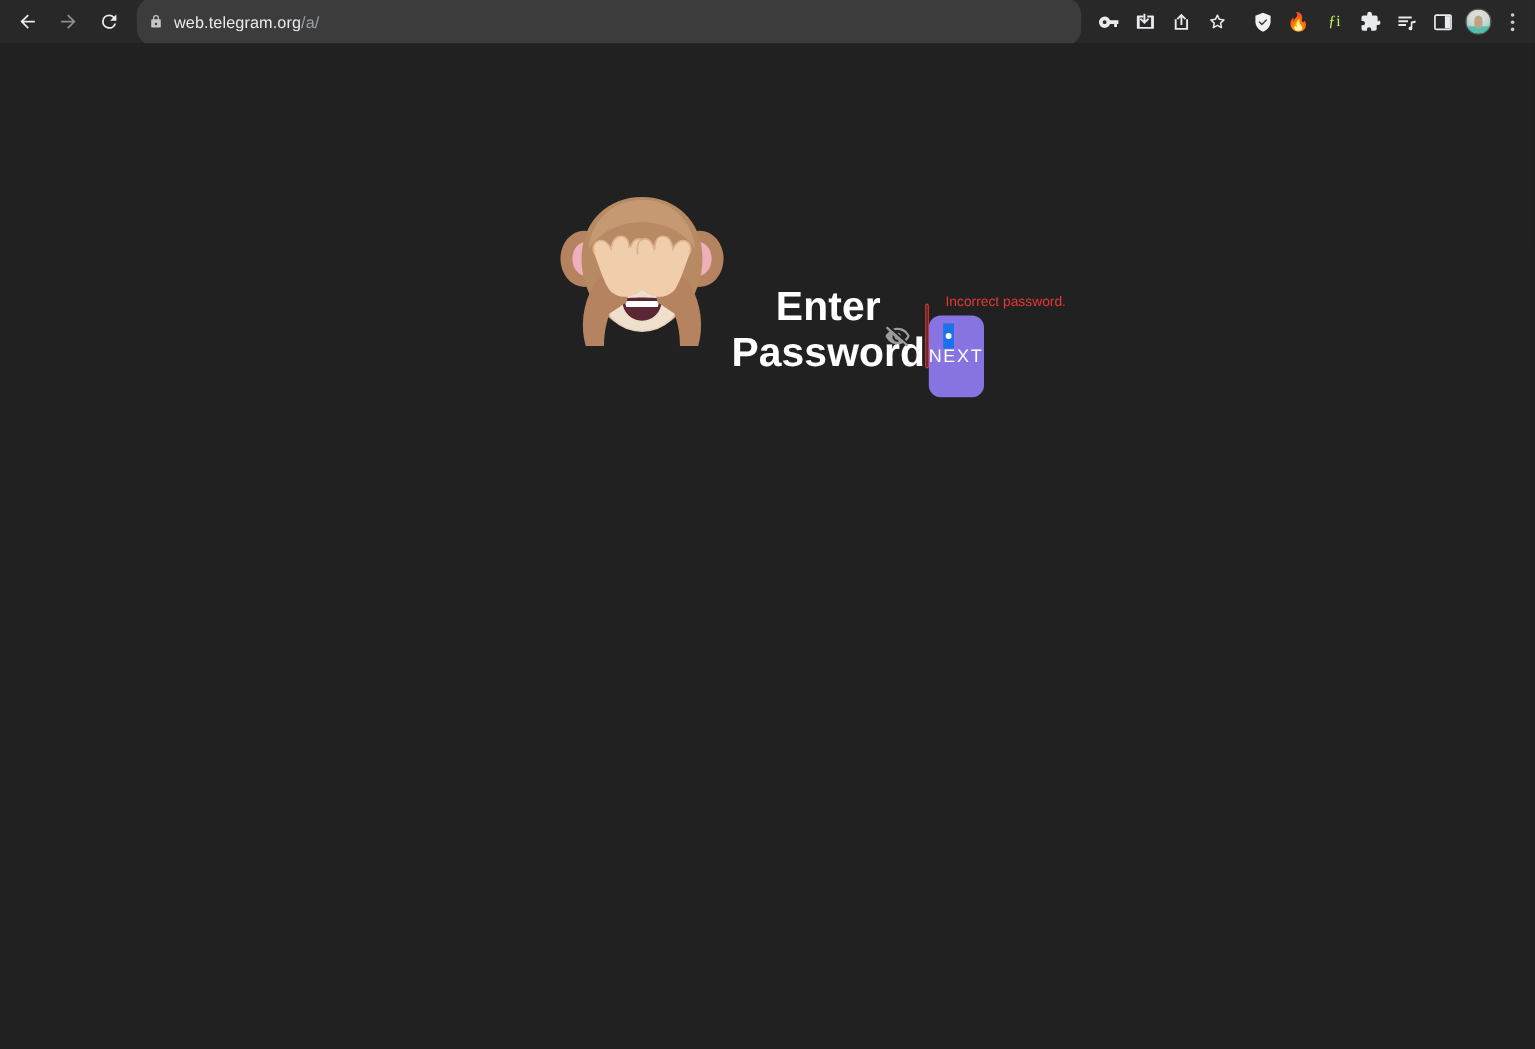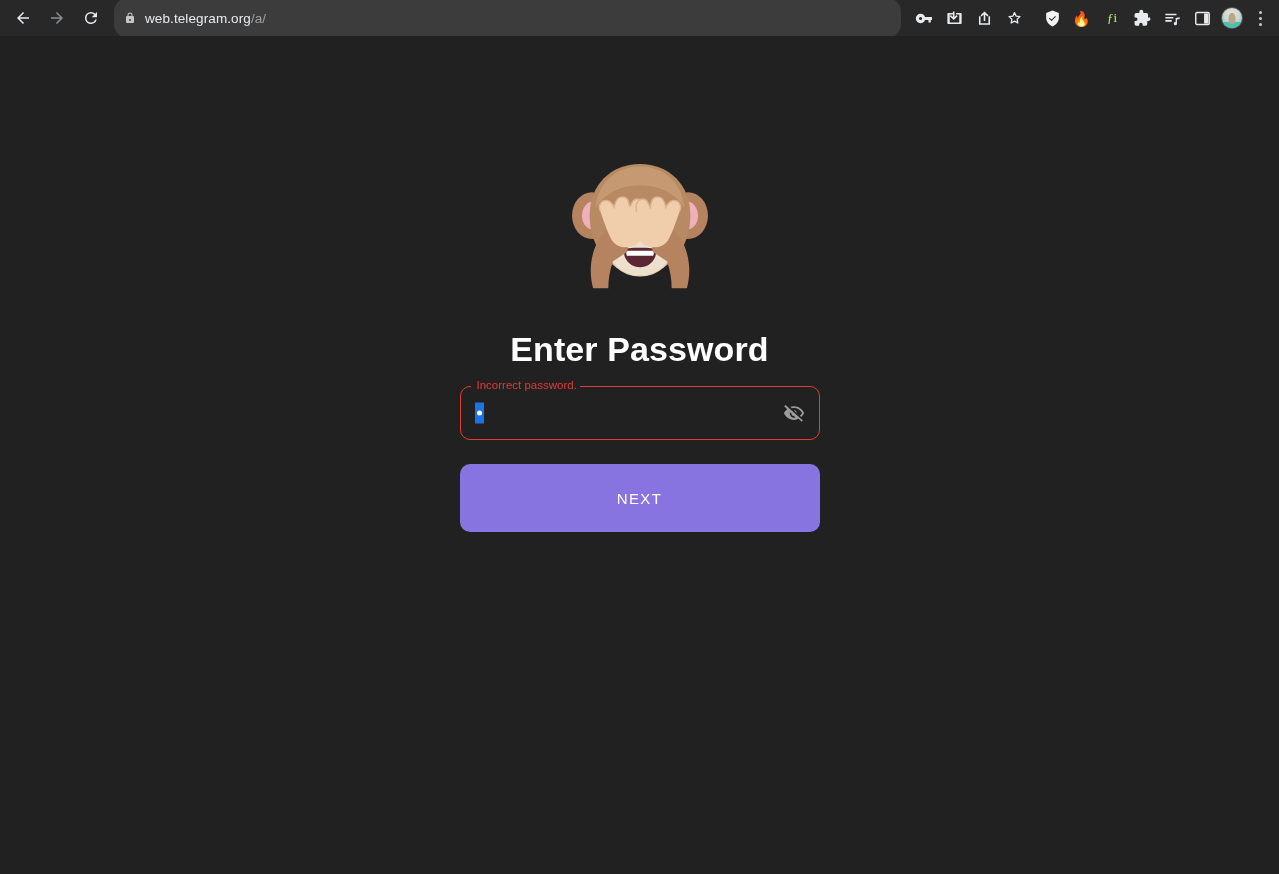--- a/index.html
+++ b/index.html
@@ -116,22 +116,22 @@
     overflow: hidden;
   }
 
   #auth-form {
     position: absolute;
     left: 50%;
     top: 109px;
     transform: translateX(-50%);
     width: 360px;
     display: flex;
-    flex-direction: column;
-    align-items: center;
+    flex-direction: row;
+    align-items: flex-end;
   }
 
   
   #monkey-wrap {
     width: 160px; height: 160px;
     display: flex; align-items: center; justify-content: center;
     margin-bottom: 26px;
   }
 
   #auth-title {

